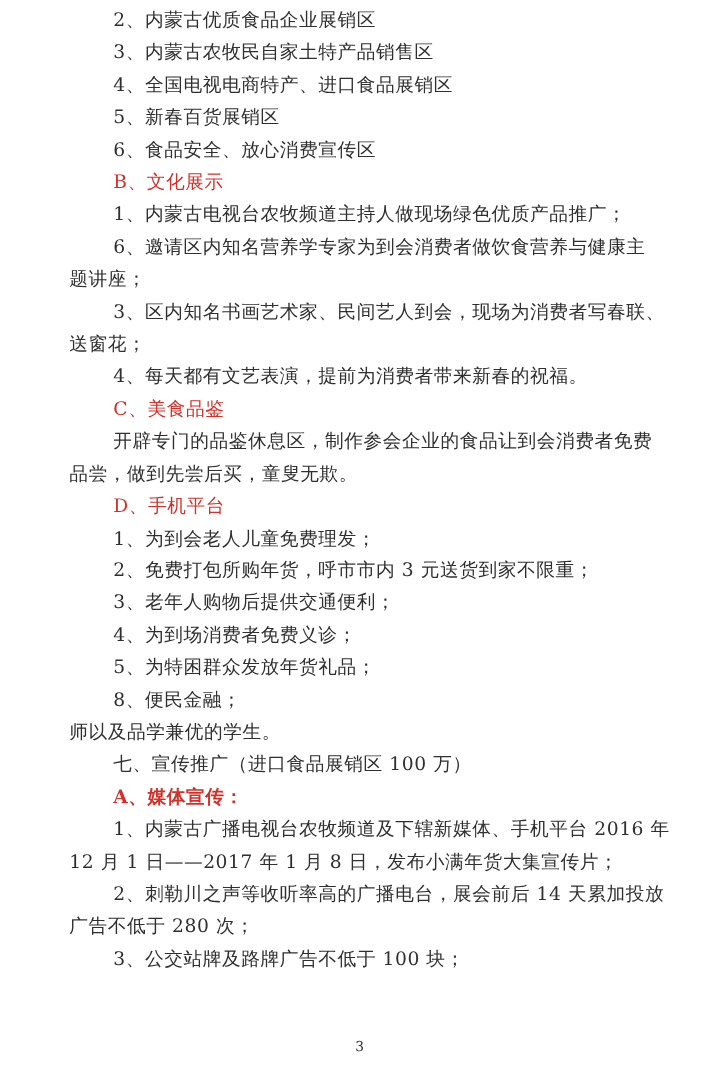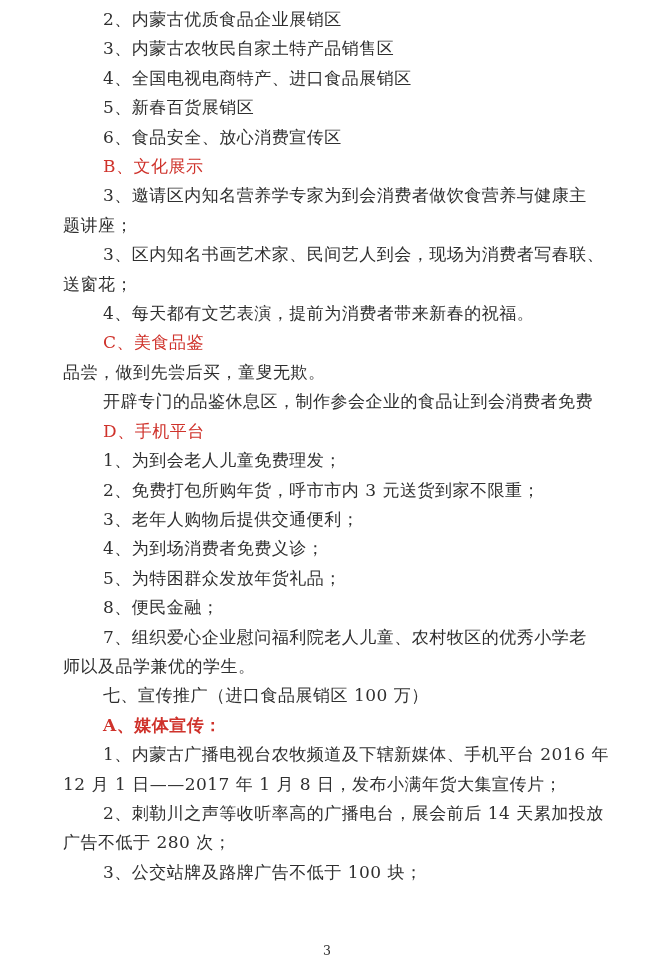--- a/index.html
+++ b/index.html
@@ -54,36 +54,36 @@
 <body>
 
 <div class="page">
   <div class="content">
       <div class="line indent"><span class="s-body">2、内蒙古优质食品企业展销区</span></div>
       <div class="line indent"><span class="s-body">3、内蒙古农牧民自家土特产品销售区</span></div>
       <div class="line indent"><span class="s-body">4、全国电视电商特产、进口食品展销区</span></div>
       <div class="line indent"><span class="s-body">5、新春百货展销区</span></div>
       <div class="line indent"><span class="s-body">6、食品安全、放心消费宣传区</span></div>
       <div class="line indent"><span class="s-red">B、文化展示</span></div>
-      <div class="line indent"><span class="s-body">3、邀请区内知名营养学专家为到会消费者做饮食营养与健康主</span></div>
+      <div class="line indent"><span class="s-body">1、内蒙古电视台农牧频道主持人做现场绿色优质产品推广；</span></div>
+      <div class="line indent"><span class="s-body">6、邀请区内知名营养学专家为到会消费者做饮食营养与健康主</span></div>
       <div class="line"><span class="s-body">题讲座；</span></div>
       <div class="line indent"><span class="s-body">3、区内知名书画艺术家、民间艺人到会，现场为消费者写春联、</span></div>
       <div class="line"><span class="s-body">送窗花；</span></div>
       <div class="line indent"><span class="s-body">4、每天都有文艺表演，提前为消费者带来新春的祝福。</span></div>
       <div class="line indent"><span class="s-red">C、美食品鉴</span></div>
+      <div class="line indent"><span class="s-body">开辟专门的品鉴休息区，制作参会企业的食品让到会消费者免费</span></div>
       <div class="line"><span class="s-body">品尝，做到先尝后买，童叟无欺。</span></div>
-      <div class="line indent"><span class="s-body">开辟专门的品鉴休息区，制作参会企业的食品让到会消费者免费</span></div>
       <div class="line indent"><span class="s-red">D、手机平台</span></div>
       <div class="line indent"><span class="s-body">1、为到会老人儿童免费理发；</span></div>
       <div class="line indent"><span class="s-body">2、免费打包所购年货，呼市市内 3 元送货到家不限重；</span></div>
       <div class="line indent"><span class="s-body">3、老年人购物后提供交通便利；</span></div>
       <div class="line indent"><span class="s-body">4、为到场消费者免费义诊；</span></div>
       <div class="line indent"><span class="s-body">5、为特困群众发放年货礼品；</span></div>
       <div class="line indent"><span class="s-body">8、便民金融；</span></div>
-      <div class="line indent"><span class="s-body">7、组织爱心企业慰问福利院老人儿童、农村牧区的优秀小学老</span></div>
       <div class="line"><span class="s-body">师以及品学兼优的学生。</span></div>
       <div class="line indent"><span class="s-bold">七、宣传推广</span><span class="s-body">（进口食品展销区 100 万）</span></div>
       <div class="line indent"><span class="s-red-bold">A、媒体宣传：</span></div>
       <div class="line indent"><span class="s-body">1、内蒙古广播电视台农牧频道及下辖新媒体、手机平台 2016 年</span></div>
       <div class="line"><span class="s-body">12 月 1 日——2017 年 1 月 8 日，发布小满年货大集宣传片；</span></div>
       <div class="line indent"><span class="s-body">2、刺勒川之声等收听率高的广播电台，展会前后 14 天累加投放</span></div>
       <div class="line"><span class="s-body">广告不低于 280 次；</span></div>
       <div class="line indent"><span class="s-body">3、公交站牌及路牌广告不低于 100 块；</span></div>
     </div>
   <div class="page-num">3</div>

